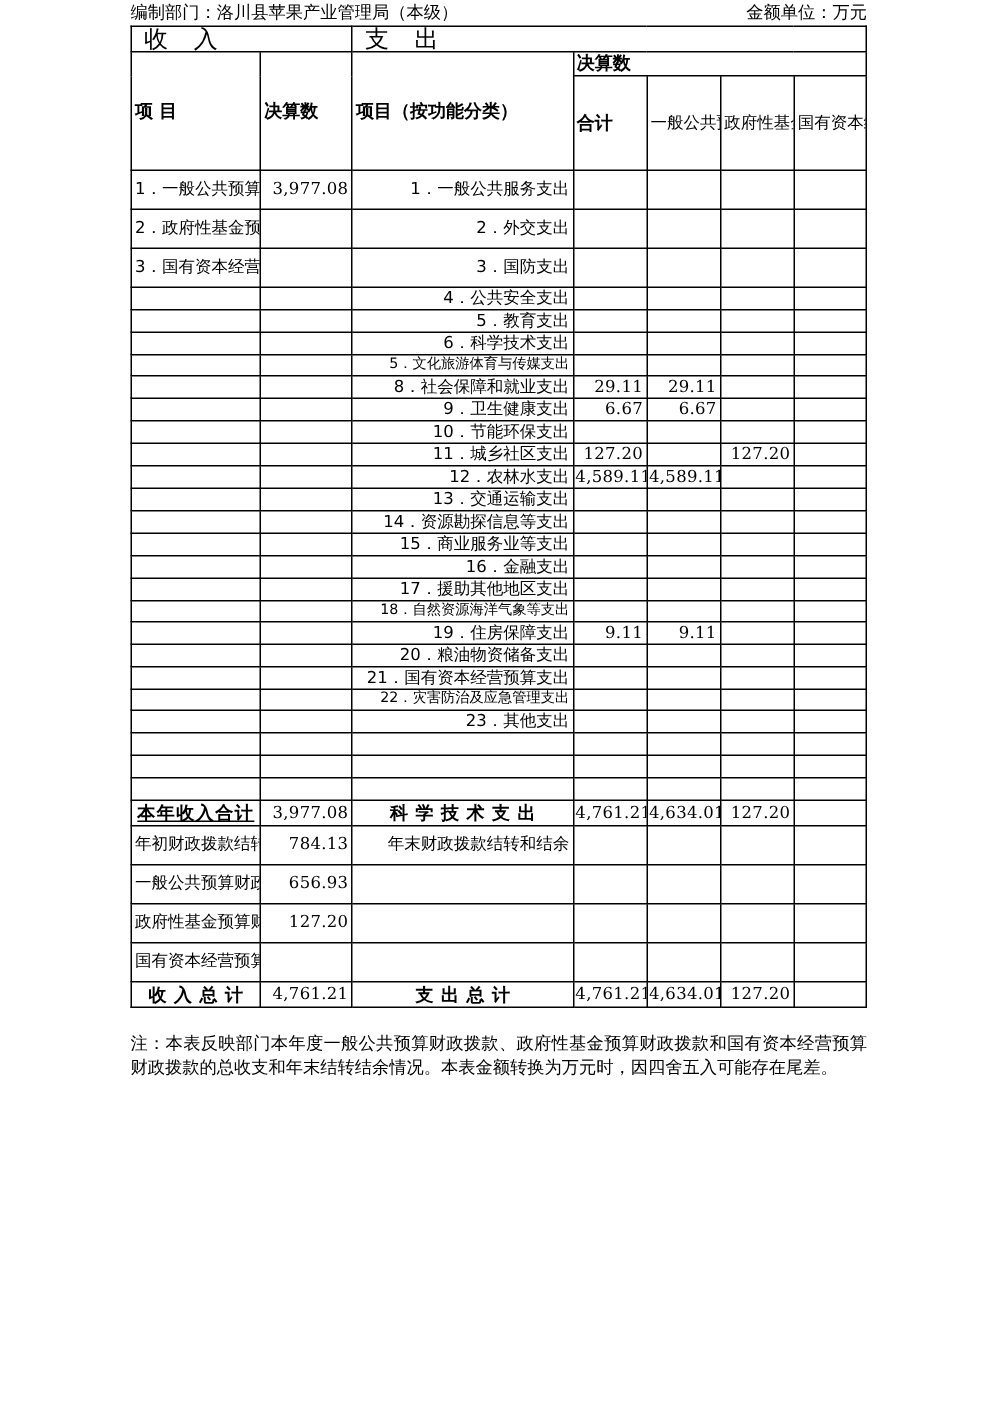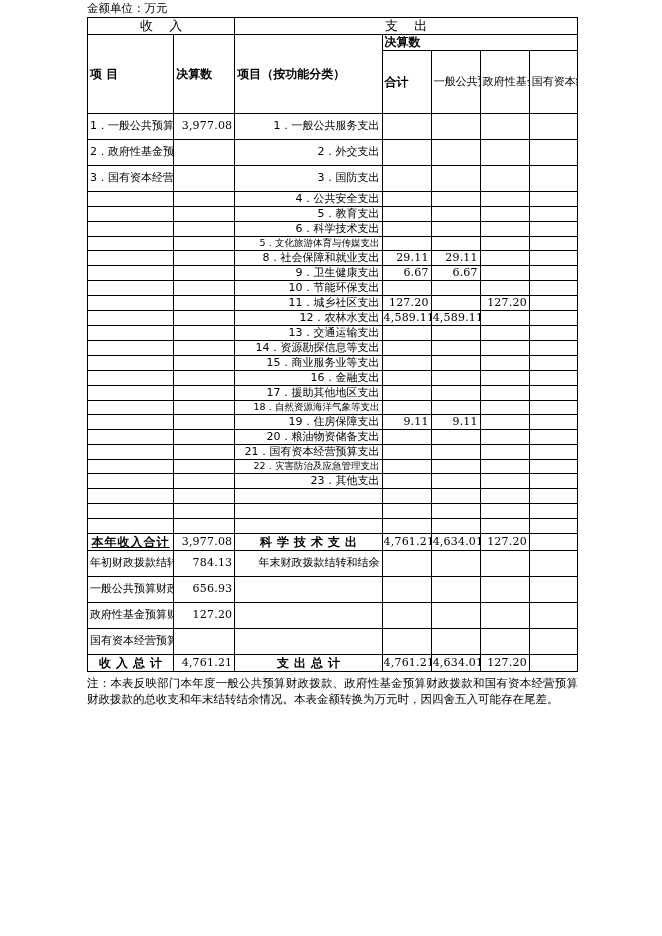--- a/index.html
+++ b/index.html
@@ -55,22 +55,21 @@
   }
   table.fin td {
     border: 1px solid #000000;
     padding: 0 2px;
     vertical-align: middle;
     line-height: 12.5px;
     overflow: hidden;
     white-space: nowrap;
   }
   .grp-head {
-    text-align: center;
-    font-size: 13px;
+    font-size: 16px;
     height: 16px;
     letter-spacing: 6px;
     text-indent: 6px;
   }
   .col-head {
     font-size: 12px;
     font-weight: bold;
   }
   .col-head-sm {
     text-align: center;
@@ -113,33 +112,34 @@
   .ctr-bold-wide {
     text-align: center;
     font-weight: bold;
     letter-spacing: 5px;
     text-indent: 5px;
     font-size: 12px;
   }
   .note {
     font-size: 11.5px;
     line-height: 15.5px;
-    margin-top: 4px;
+    margin-top: 16px;
     text-align: justify;
     white-space: pre-wrap;
   }
 </style>
 </head>
 <body>
 
 <div class="page">
 
 
 
   <div class="meta-row">
+    <div class="meta-left">编制部门：洛川县苹果产业管理局（本级）</div>
     <div class="meta-right">金额单位：万元</div>
   </div>
 
   <table class="fin">
     <colgroup>
       <col style="width:86px">
       <col style="width:61px">
       <col style="width:147px">
       <col style="width:49px">
       <col style="width:49px">

